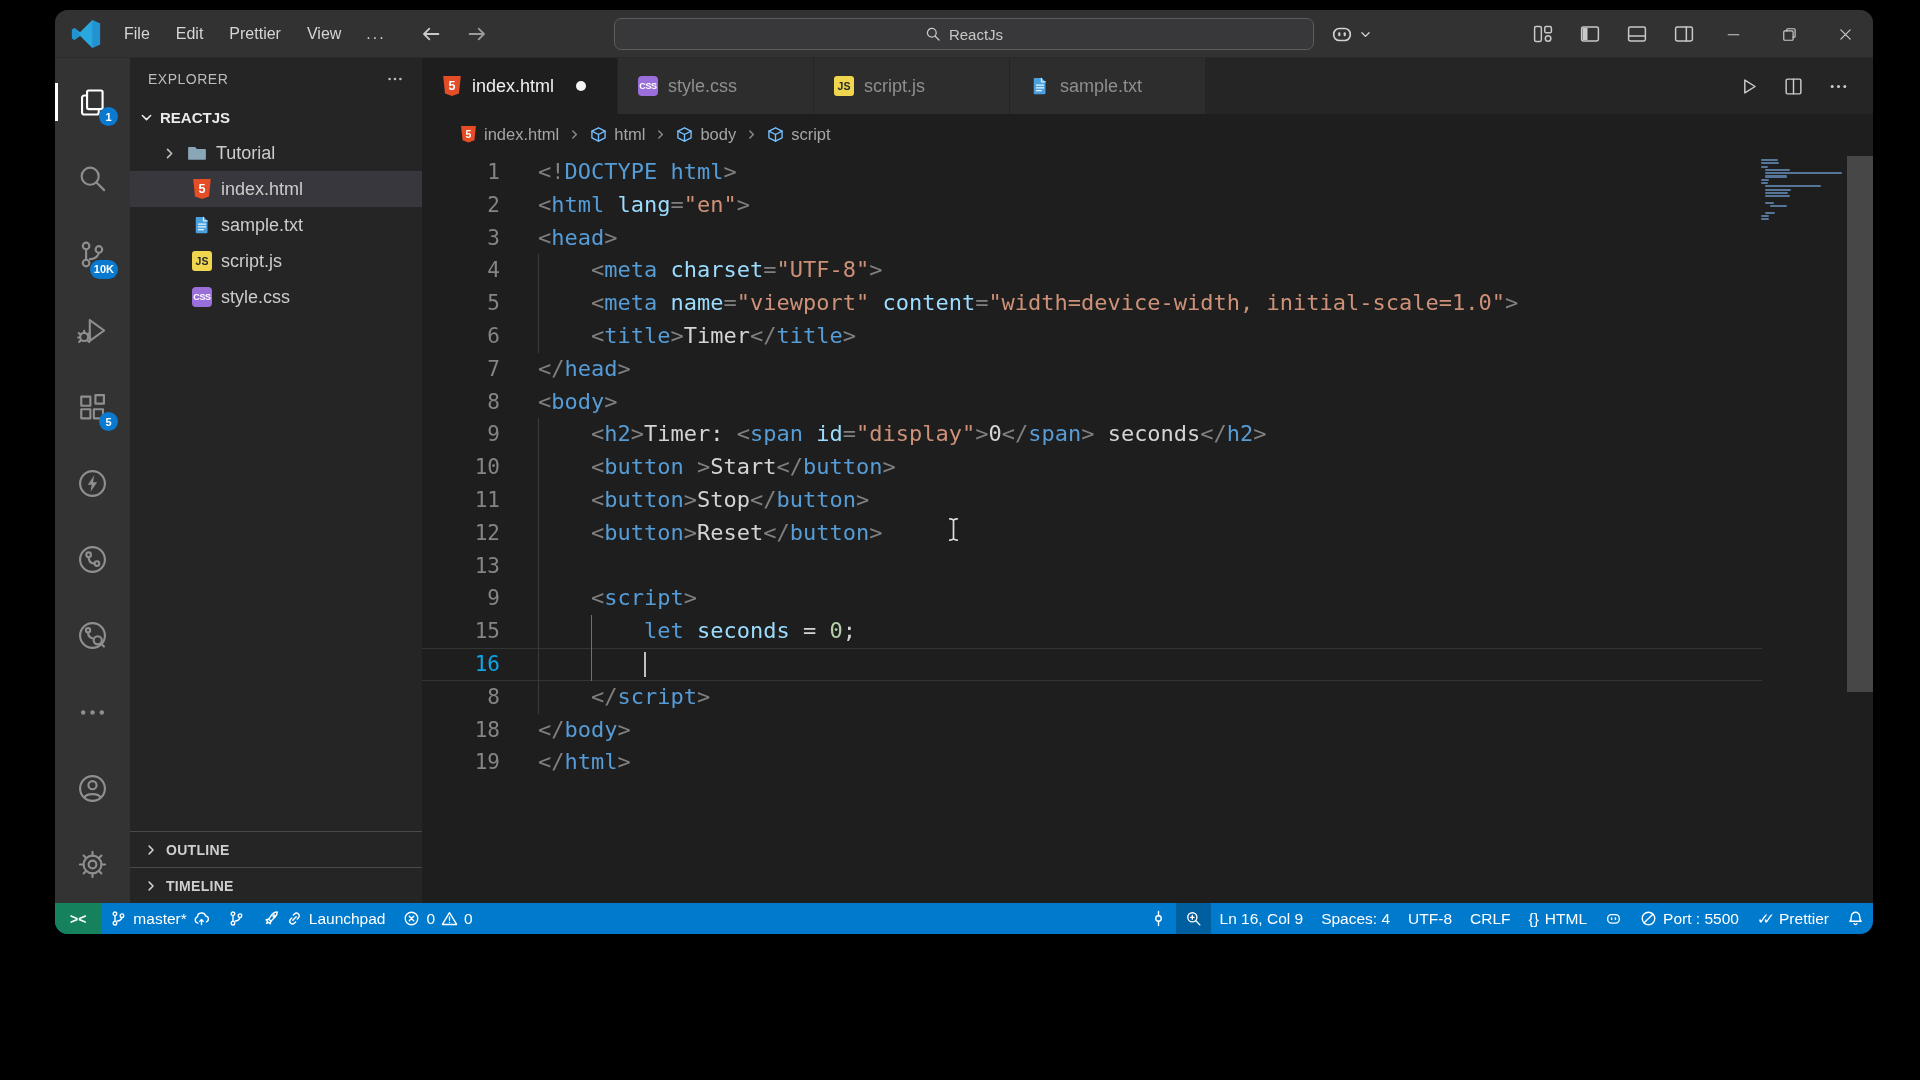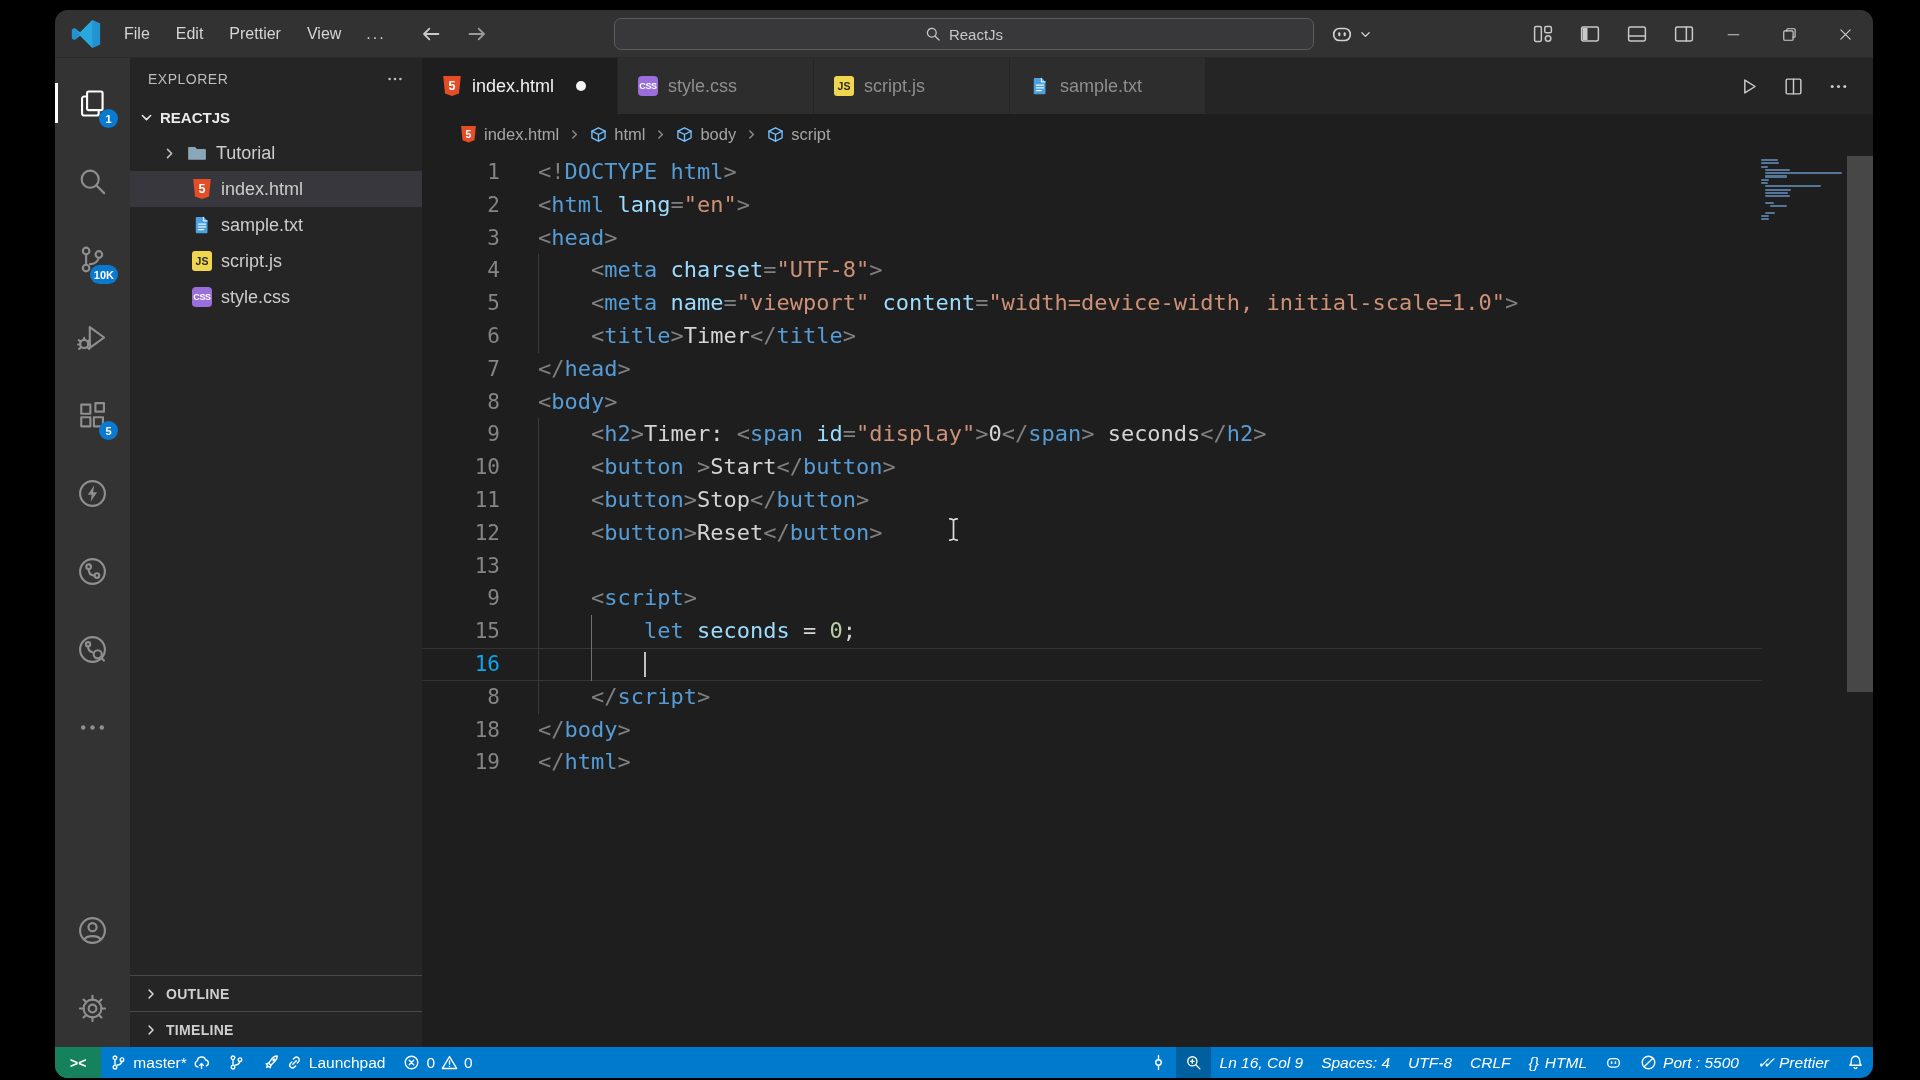--- a/index.html
+++ b/index.html
@@ -1,18 +1,18 @@
 <!DOCTYPE html>
 <html><head>
 <meta charset="utf-8">
 <style>
   * { margin:0; padding:0; box-sizing:border-box; }
   html,body { width:1920px; height:1080px; background:#000; overflow:hidden;
     font-family:"Liberation Sans",sans-serif; }
-  .window { position:absolute; left:55px; top:10px; width:1818px; height:1068px;
+  .window { position:absolute; left:55px; top:10px; width:1818px; height:924px;
     background:#1e1e1e; border-radius:13px; overflow:hidden; display:flex; flex-direction:column; }
 
   
   .titlebar { height:48px; background:#323233; display:flex; align-items:center;
     position:relative; flex:none; border-bottom:1px solid #2a2a2a; color:#cccccc; }
   .vscode-logo { width:30px; height:30px; margin:0 10px 0 16px; flex:none; }
   .menus { display:flex; align-items:center; }
   .menu-item { padding:0 13px; font-size:16px; color:#d6d6d6; height:48px; display:flex; align-items:center; }
   .menu-more { padding:0 12px; color:#cfcfcf; letter-spacing:2px; font-size:16px; }
   .nav-arrows { display:flex; align-items:center; gap:24px; margin-left:22px; color:#c9c9c9; }
@@ -89,21 +89,21 @@
   .minimap { position:absolute; top:5px; right:28px; width:84px; }
   .mm-line { height:2.2px; margin-bottom:1.1px; }
   .mm-bar { height:100%; background:#587ba0; opacity:.95; border-radius:1px; }
   .scrollbar { position:absolute; top:0; bottom:0; right:0; width:26px; }
   .scroll-slider { position:absolute; left:0; right:0; top:2px; height:536px; background:rgba(121,121,121,.45); }
 
   
   .statusbar { height:31px; background:#007acc; display:flex; align-items:stretch;
     color:#fff; font-size:15.5px; flex:none; }
   .sb-group { display:flex; align-items:stretch; }
-  .sb-group.right { margin-left:auto;font-style:italic; }
+  .sb-group.right { margin-left:auto; }
   .sb-item { display:flex; align-items:center; gap:6px; padding:0 9px; }
   .sb-item.remote { background:#16825d; padding:0 15px; font-weight:700; font-size:14px; }
   .sb-item.dim { background:rgba(0,0,0,.22); }
   .sb-item .txt { white-space:nowrap; }
   .dbl-check { letter-spacing:-7px; margin-right:5px; font-size:15px; }
 
   
   .fi { display:inline-flex; align-items:center; justify-content:center; width:20px; height:20px;
     font-weight:700; flex:none; }
   .fi-html { background:#e44d26; color:#fff; font-size:12.5px;

